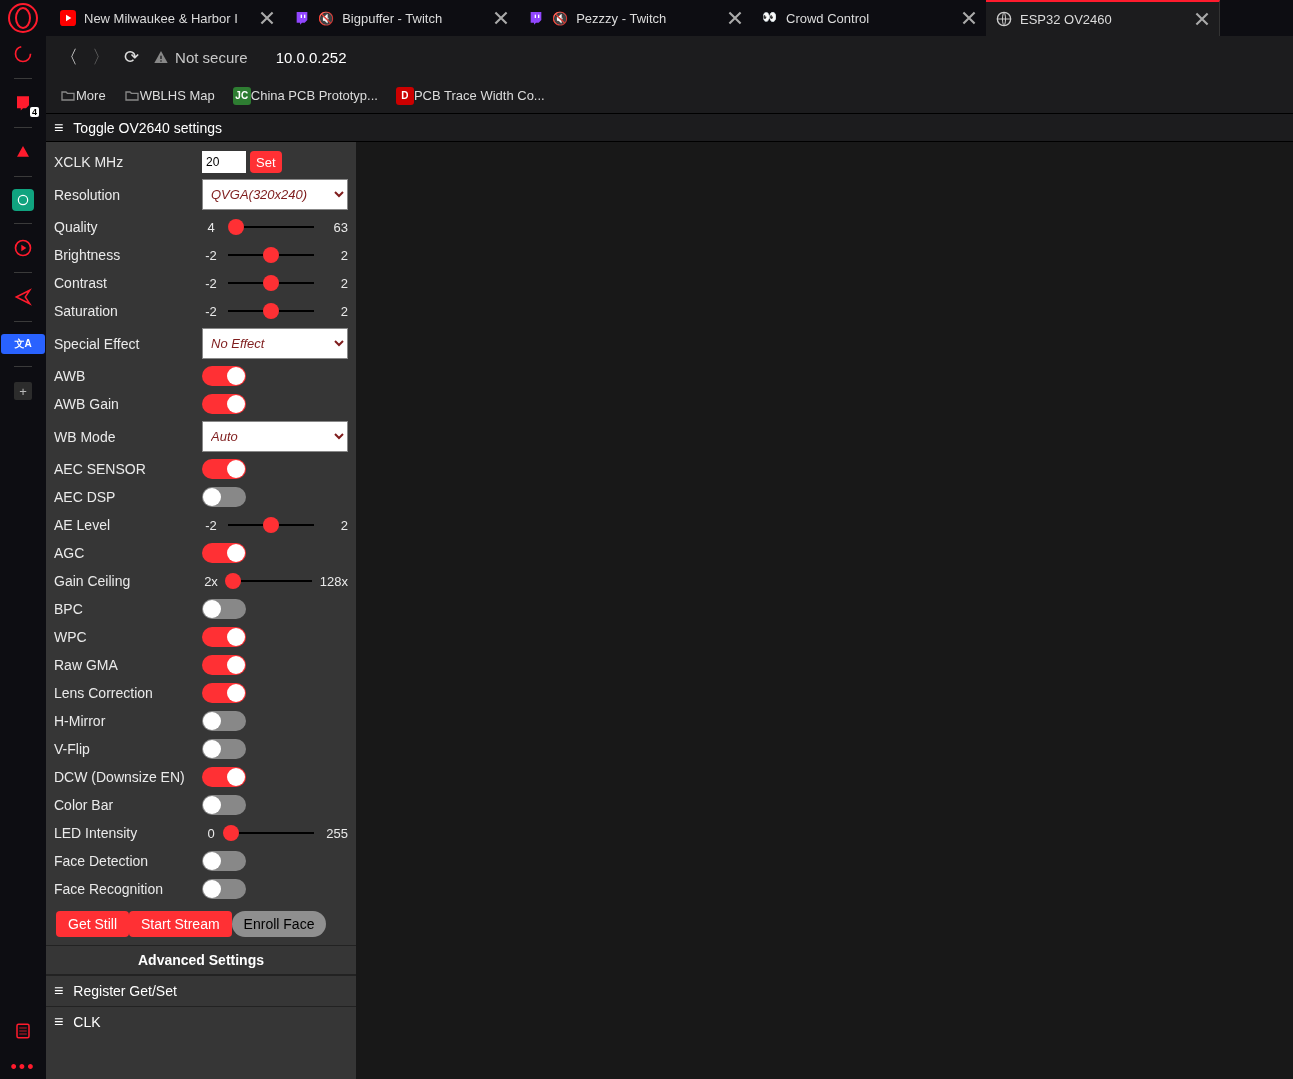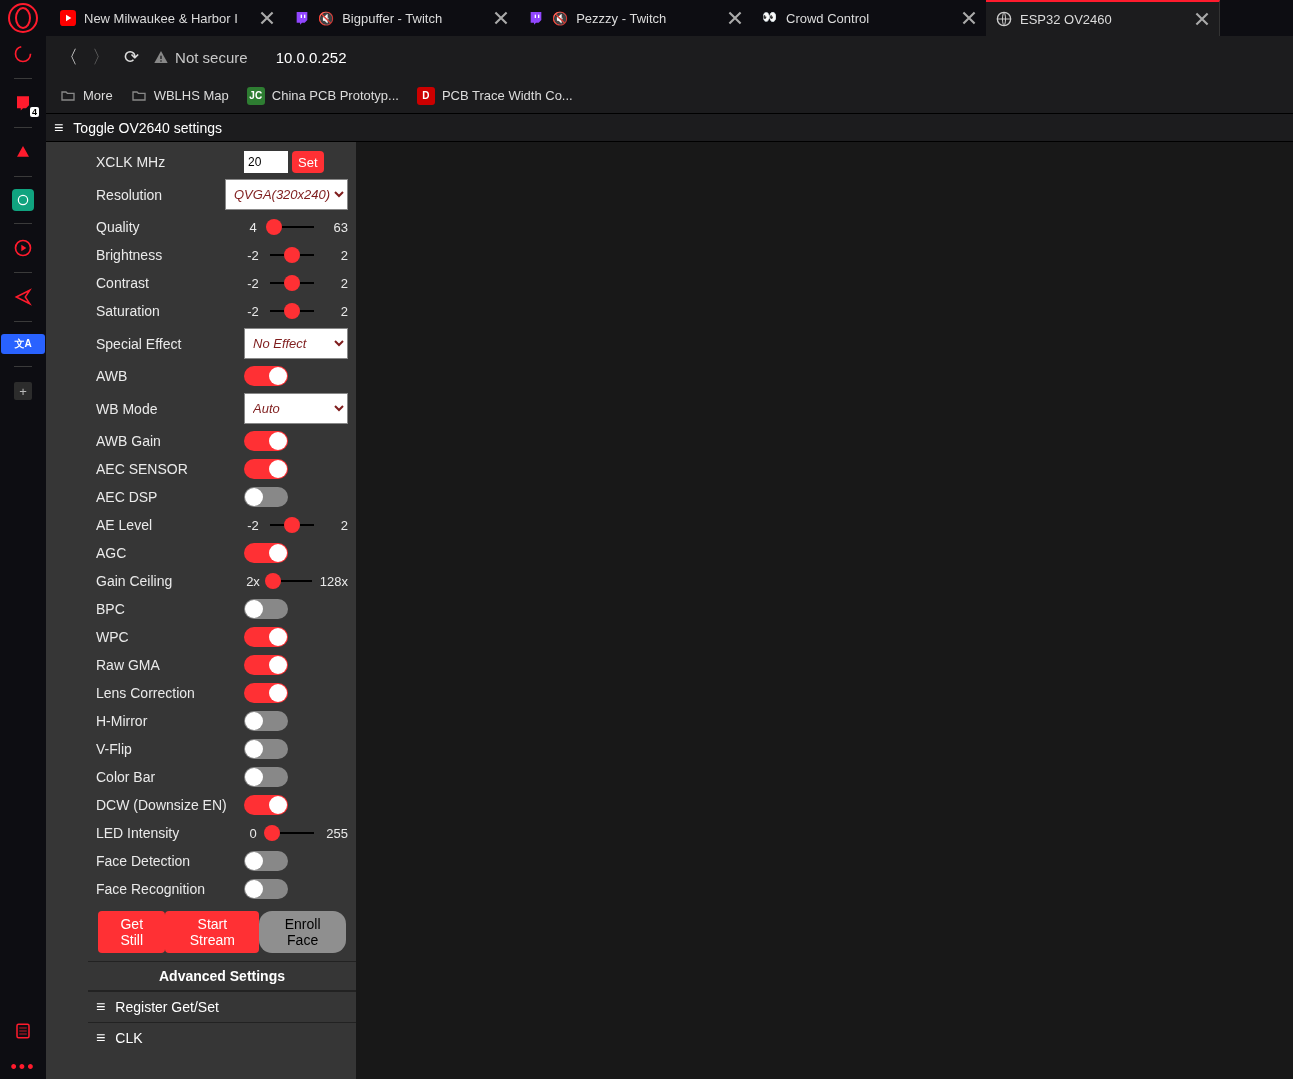--- a/index.html
+++ b/index.html
@@ -34,54 +34,54 @@
   
   .addrbar { height: 42px; background: #1c1c1e; display: flex; align-items: center; padding: 0 14px; gap: 14px; }
   .nav-arrow { color: #666; font-size: 18px; }
   .nav-arrow.enabled { color: #ddd; }
   .url-area { display: flex; align-items: center; gap: 10px; }
   .notsecure { color: #c8c8c8; font-size: 15px; display: flex; align-items: center; gap: 6px; }
   .url { color: #fff; font-size: 15px; margin-left:18px; }
 
   
   .bmbar { height: 36px; background: #1c1c1e; border-bottom: 1px solid #000; display: flex; align-items: center; gap: 18px; padding: 0 14px; }
-  .bm { display: flex; align-items: center; gap: 7px; color: #dcdcdc; font-size: 13px; }
+  .bm { display: flex; align-items: center; color: #dcdcdc; font-size: 13px; }
   .bm-folder-icon { width:16px; height:16px; color:#888; }
   .bm-favicon { width: 18px; height: 18px; border-radius: 3px; display: flex; align-items: center; justify-content: center; font-size: 10px; font-weight: bold; }
 
   
   .content { flex: 1; background: #181818; display: flex; overflow: hidden; }
 
   
   .panel-hdr { height: 28px; background: #1c1c1e; display: flex; align-items: center; gap: 10px; padding: 0 8px; color: #fff; font-size: 14px; border-bottom: 1px solid #000; }
   .hamburger { font-size: 16px; color: #fff; }
 
   .settings-panel { width: 310px; background: #363636; display: flex; flex-direction: column; overflow-y: auto; overflow-x:hidden;}
-  .settings-body { padding: 6px 0px 10px 7px; margin-left: 35px; }
+  .settings-body { padding: 6px 0px 10px 0; }
 
   .row { display: flex; align-items: center; padding: 3px 8px; min-height: 28px; }
   .row-label { width: 148px; color: #eaeaea; font-size: 14px; }
   .row-ctrl { flex: 1; display: flex; align-items: center; gap: 4px; }
 
   .num-input { width: 44px; height: 22px; background: #fff; color: #000; border: none; font-size: 12px; padding-left: 4px; }
   .set-btn { height: 22px; padding: 0 6px; background: #ff3034; color: #fff; border: none; border-radius: 4px; font-size: 13px; cursor: pointer; text-align: right; }
 
   .sel { flex: 1; height: 31px; background: #fff; color: #7f1d1d; border: 1px solid #888; font-size: 13px; padding-left: 4px; font-style: italic; }
 
   .range-min, .range-max { font-size: 13px; color: #eaeaea; min-width: 18px; text-align: center; }
   .range-max { text-align: right; min-width: 26px; }
   .range-track { flex: 1; height: 2px; background: #000; position: relative; margin: 0 4px; }
   .range-thumb { position: absolute; top: 50%; width: 16px; height: 16px; background: #ff3034; border-radius: 50%; transform: translate(-50%, -50%); }
 
   .toggle { width: 44px; height: 20px; background: #888; border-radius: 10px; position: relative; cursor: pointer; }
   .toggle.on { background: #ff3034; }
   .toggle .knob { position: absolute; top: 1px; width: 18px; height: 18px; background: #fff; border-radius: 50%; left: 1px; transition: none; }
   .toggle.on .knob { left: auto; right: 1px; }
 
-  .action-row { display: flex; padding: 8px 10px; justify-content: center; }
+  .action-row { display: flex; padding: 8px 10px; }
   .btn { padding: 5px 12px; border: none; border-radius: 4px; font-size: 14px; color: #fff; cursor: pointer; }
   .btn.red { background: #ff3034; }
   .btn.grey { background: #8f8f8f; color: #000; border-radius: 13px; }
 
   .section-title { text-align: center; font-weight: bold; padding: 6px 0; border-top: 1px solid #222; border-bottom: 1px solid #222; }
   .collapsible { display: flex; align-items: center; gap: 10px; padding: 6px 8px; border-top: 1px solid #222; }
 
   
   .settings-panel::-webkit-scrollbar{width:0;}
 </style>
@@ -324,36 +324,36 @@
 
           <div class="row">
               <div class="row-label">AWB</div>
               <div class="row-ctrl">
                 <div class="toggle on">
                   <div class="knob"></div>
                 </div>
               </div>
             </div>
           <div class="row">
+              <div class="row-label">AWB Gain</div>
+              <div class="row-ctrl">
+                <div class="toggle on">
+                  <div class="knob"></div>
+                </div>
+              </div>
+            </div>
+
+          <div class="row">
               <div class="row-label">WB Mode</div>
               <div class="row-ctrl">
                 <select class="sel"><option>Auto</option></select>
               </div>
             </div>
 
           <div class="row">
-              <div class="row-label">AWB Gain</div>
-              <div class="row-ctrl">
-                <div class="toggle on">
-                  <div class="knob"></div>
-                </div>
-              </div>
-            </div>
-
-          <div class="row">
               <div class="row-label">AEC SENSOR</div>
               <div class="row-ctrl">
                 <div class="toggle on">
                   <div class="knob"></div>
                 </div>
               </div>
             </div>
           <div class="row">
               <div class="row-label">AEC DSP</div>
               <div class="row-ctrl">
@@ -436,31 +436,31 @@
             </div>
           <div class="row">
               <div class="row-label">V-Flip</div>
               <div class="row-ctrl">
                 <div class="toggle">
                   <div class="knob"></div>
                 </div>
               </div>
             </div>
           <div class="row">
+              <div class="row-label">DCW (Downsize EN)</div>
+              <div class="row-ctrl">
+                <div class="toggle on">
+                  <div class="knob"></div>
+                </div>
+              </div>
+            </div>
+          <div class="row">
               <div class="row-label">Color Bar</div>
               <div class="row-ctrl">
                 <div class="toggle">
-                  <div class="knob"></div>
-                </div>
-              </div>
-            </div>
-          <div class="row">
-              <div class="row-label">DCW (Downsize EN)</div>
-              <div class="row-ctrl">
-                <div class="toggle on">
                   <div class="knob"></div>
                 </div>
               </div>
             </div>
 
           <div class="row">
               <div class="row-label">LED Intensity</div>
               <div class="row-ctrl">
                 <span class="range-min">0</span>
                 <div class="range-track">

